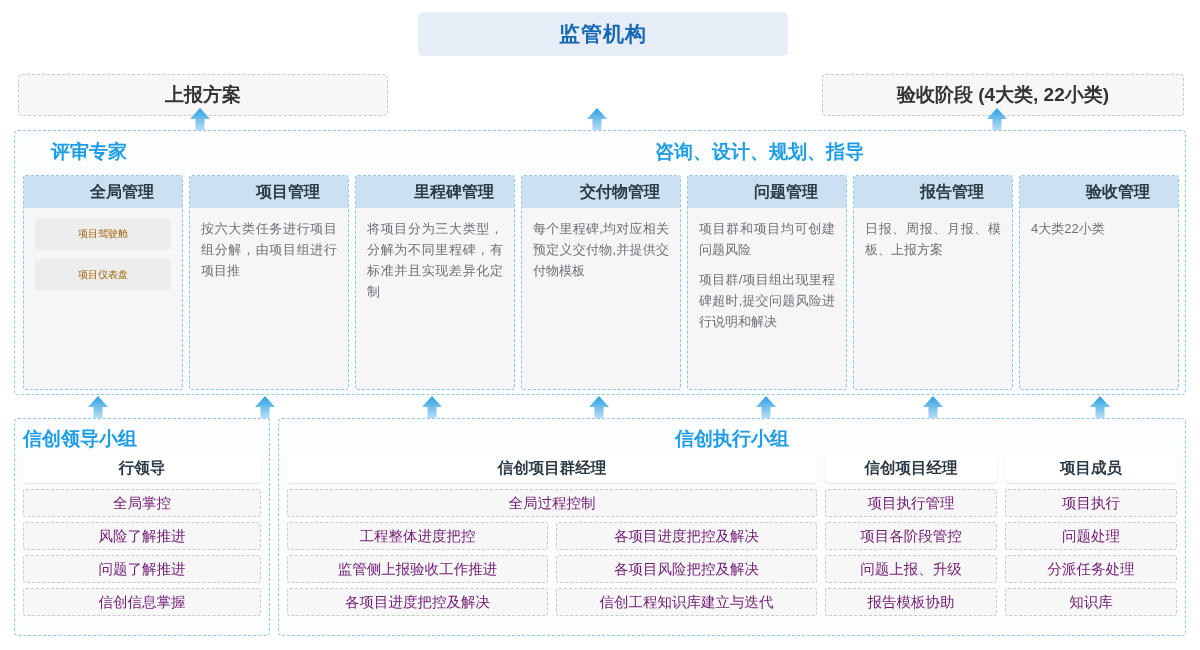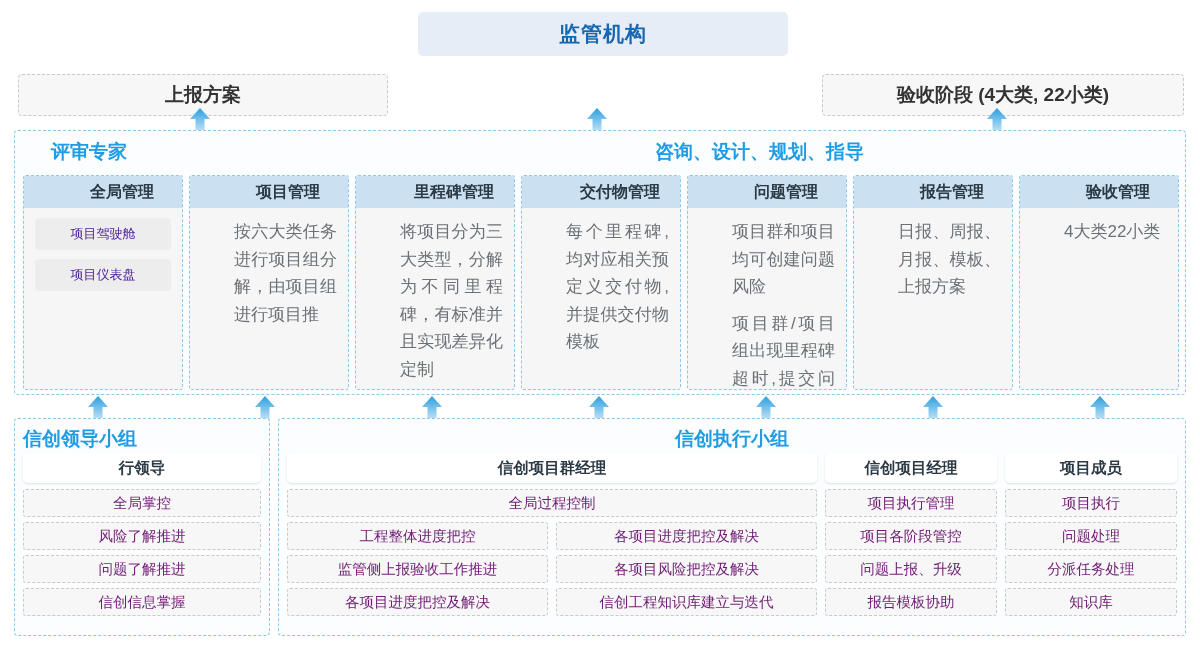--- a/index.html
+++ b/index.html
@@ -57,27 +57,27 @@
     display:flex; flex-direction:column;
     overflow:hidden;
   }
   .card-head {
     height:32px; background:#cbe1f1; color:#2b3a45;
     display:flex; align-items:center; justify-content:center;
     font-size:16px; font-weight:bold; flex:0 0 auto;padding-left:38px;
   }
   .card-body { padding:10px 11px 8px 11px; display:flex; flex-direction:column; gap:9px; }
   .card-text {
-    color:#6b7177; font-size:17px; line-height:1.62;
-    text-align:justify; text-align-last:left;margin-left:33px;
+    color:#6b7177; font-size:13px; line-height:1.62;
+    text-align:justify; text-align-last:left;
   }
   .pill {
     background:#ededed; border-radius:4px; height:32px;
     display:flex; align-items:center; justify-content:center;
-    color:#4c1d95; font-size:13px;
+    color:#a16207; font-size:10px;
   }
 
   
   .arrow-row-top  { position:absolute; top:108px; left:0; width:1200px; height:26px; }
   .arrow-row-mid  { position:absolute; top:396px; left:0; width:1200px; height:26px; }
   .arrow-row-top .arrow { top:0; }
   .arrow-row-mid .arrow { top:0; }
 
   
   .bottom { position:absolute; left:14px; top:418px; width:1172px; height:218px; display:flex; gap:8px; }

